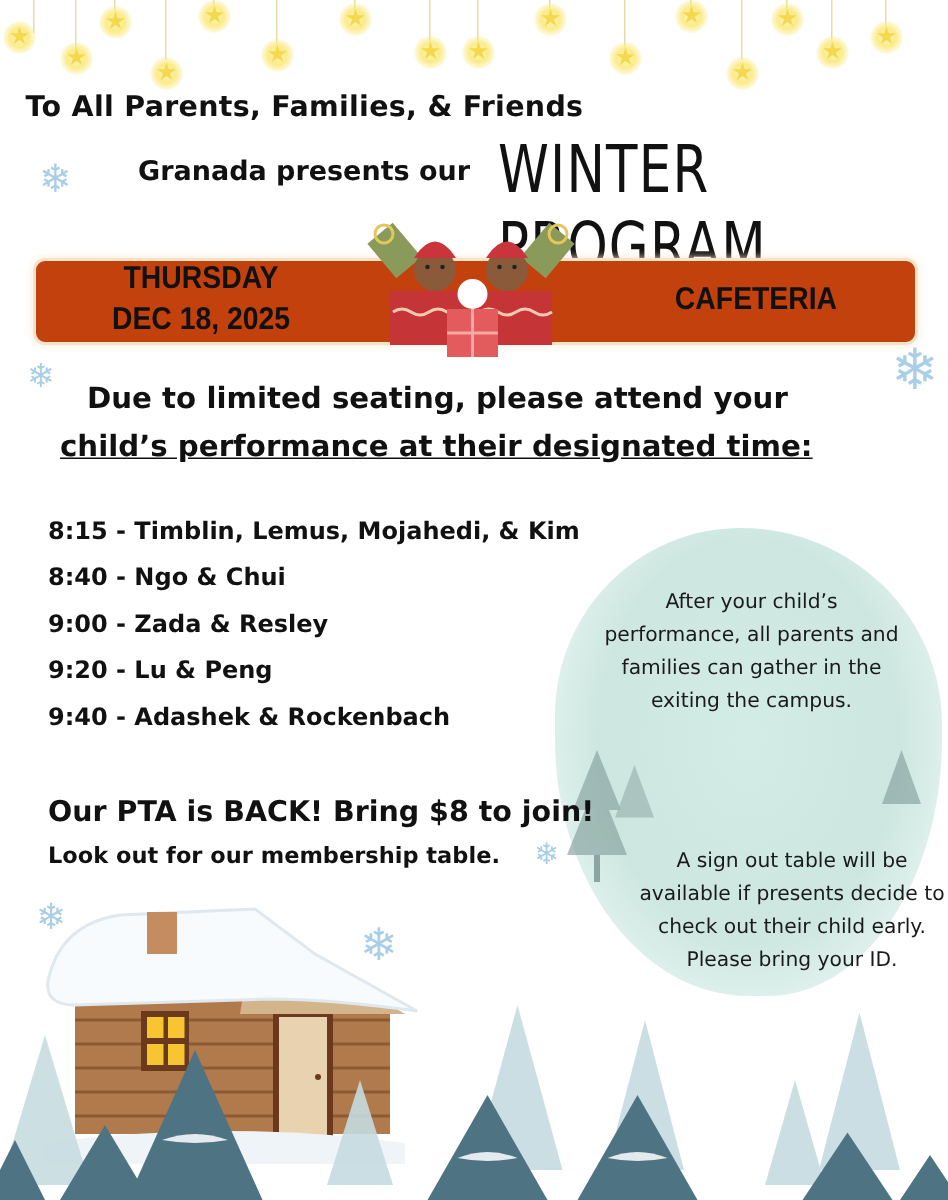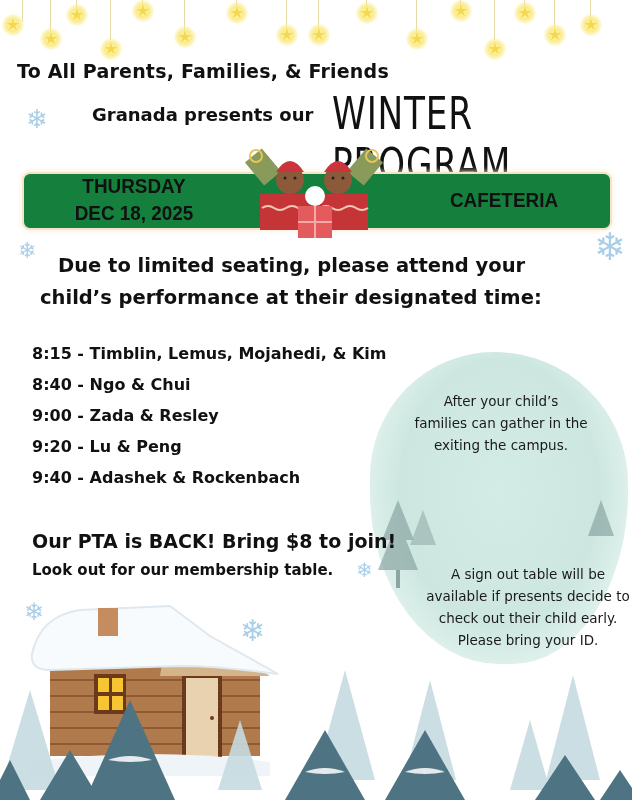--- a/index.html
+++ b/index.html
@@ -5,21 +5,21 @@
   html, body { margin:0; padding:0; }
   body { width:632px; height:800px; background:#ffffff; position:relative; overflow:hidden; font-family:"Liberation Sans", sans-serif; color:#111; }
   .abs { position:absolute; }
   .star { position:absolute; width:22px; height:22px; border-radius:50%; background:radial-gradient(circle, #fff6b8 0%, #fbeb8a 40%, rgba(251,235,138,0.35) 65%, rgba(255,255,255,0) 75%); color:#f4d94e; font-size:16px; line-height:22px; text-align:center; }
   .string { position:absolute; width:1px; background:#e7dca6; top:0; }
   .headline { font-family:"DejaVu Sans", sans-serif; font-weight:bold; }
   #title1 { left:17px; top:60px; font-size:19px; letter-spacing:0.2px; }
   #title2 { left:92px; top:104px; font-size:18px; }
   #wp { left:332px; top:88px; font-family:"DejaVu Sans", sans-serif; font-size:44px; transform:scaleX(0.78); transform-origin:left; letter-spacing:1px; font-weight:normal; }
   .flake { position:absolute; color:#a9cfe8; font-size:26px; line-height:1; }
-  #banner { left:22px; top:172px; width:586px; height:54px; border-radius:8px; background:#15803d; border:2px solid #f4e3c9; box-shadow:0 0 6px #f8ead6; }
+  #banner { left:22px; top:172px; width:586px; height:54px; border-radius:8px; background:#c2410c; border:2px solid #f4e3c9; box-shadow:0 0 6px #f8ead6; }
   .bannertxt { position:absolute; font-family:"Liberation Sans", sans-serif; font-weight:bold; font-size:21px; transform:scaleX(0.9); color:#111; text-align:center; line-height:27px; }
   #gift { left:244px; top:148px; width:140px; height:92px; }
   .p1 { font-family:"DejaVu Sans", sans-serif; font-weight:bold; font-size:19.5px; }
   .sched { position:absolute; left:32px; font-family:"DejaVu Sans", sans-serif; font-weight:bold; font-size:16px; }
   #cloud { left:370px; top:352px; width:258px; height:312px; border-radius:48% 52% 45% 50% / 40% 42% 55% 55%; background:radial-gradient(ellipse at 50% 45%, #d3ece6 0%, #cde7e0 55%, rgba(214,237,231,0.6) 80%, rgba(255,255,255,0) 100%); }
   .note { position:absolute; font-family:"DejaVu Sans", sans-serif; font-weight:normal; font-size:13.5px; text-align:center; line-height:22px; color:#1a1a1a; }
   .tree { position:absolute; }
 </style>
 </head>
 <body>
@@ -95,21 +95,21 @@
   <rect x="74" y="46" width="50" height="36" fill="#c53538"></rect>
   <path d="M18 60 q6 -4 12 0 t12 0 t12 0 t12 0" stroke="#f4c9b2" stroke-width="2" fill="none"></path>
   <path d="M76 60 q6 -4 12 0 t12 0 t12 0 t12 0" stroke="#f4c9b2" stroke-width="2" fill="none"></path>
   <rect x="54" y="58" width="34" height="32" fill="#e45b5e"></rect>
   <line x1="71" y1="58" x2="71" y2="90" stroke="#f7a9a6" stroke-width="2"></line>
   <line x1="54" y1="74" x2="88" y2="74" stroke="#f7a9a6" stroke-width="2"></line>
   <circle cx="71" cy="48" r="10" fill="#ffffff"></circle>
 </svg>
 
 <div class="abs p1" style="left:58px;top:254px;">Due to limited seating, please attend your</div>
-<div class="abs p1" style="left:40px;top:286px;">child’s performance at their designated time:</div>
+<div class="abs p1" style="left:40px;top:286px;text-decoration:underline;">child’s performance at their designated time:</div>
 
 <div id="cloud" class="abs"></div>
 
 <div>
   <div class="sched" style="top:344px;">8:15 - Timblin, Lemus, Mojahedi, &amp; Kim</div>
   <div class="sched" style="top:375px;">8:40 - Ngo &amp; Chui</div>
   <div class="sched" style="top:406px;">9:00 - Zada &amp; Resley</div>
   <div class="sched" style="top:437px;">9:20 - Lu &amp; Peng</div>
   <div class="sched" style="top:468px;">9:40 - Adashek &amp; Rockenbach</div>
 </div>
@@ -118,20 +118,21 @@
   <path d="M20 0 L36 40 L28 40 L40 70 L0 70 L12 40 L4 40 Z" fill="#8aa5a2" opacity="0.7"></path>
   <rect x="18" y="70" width="4" height="18" fill="#8aa5a2"></rect>
   <path d="M45 10 L58 45 L32 45 Z" fill="#9db5b1" opacity="0.7"></path>
 </svg>
 <svg class="tree" style="left:586px;top:500px;" width="30" height="40" viewBox="0 0 30 40">
   <path d="M15 0 L28 36 L2 36 Z" fill="#8aa5a2" opacity="0.7"></path>
 </svg>
 
 <div class="note" style="left:384px;top:390px;width:234px;">
   <div>After your child’s</div>
+  <div>performance, all parents and</div>
   <div>families can gather in the</div>
   <div>exiting the campus.</div>
 </div>
 <div class="note" style="left:386px;top:563px;width:236px;margin-left:24px;">
   <div>A sign out table will be</div>
   <div>available if presents decide to</div>
   <div>check out their child early.</div>
   <div>Please bring your ID.</div>
 </div>
 

